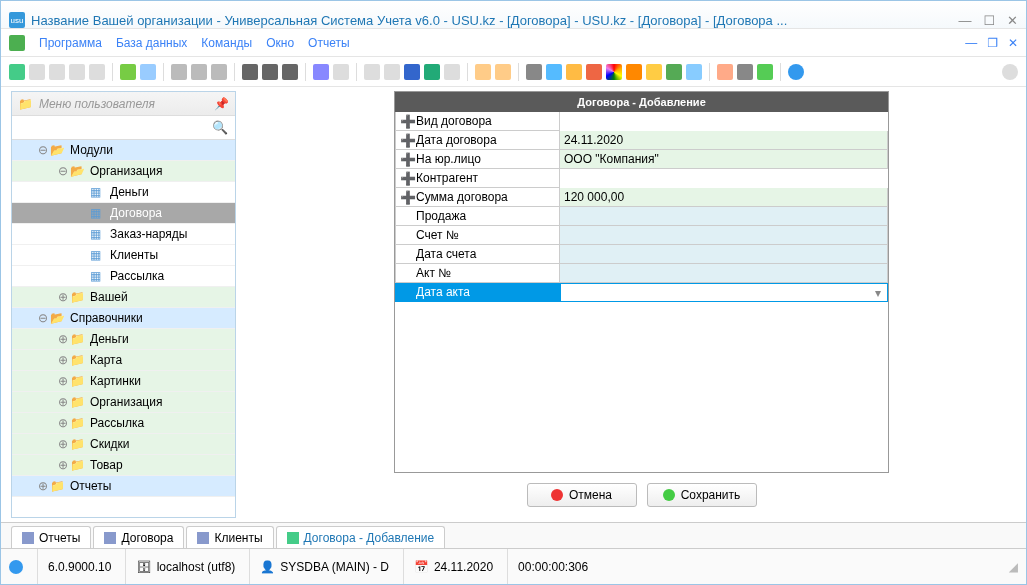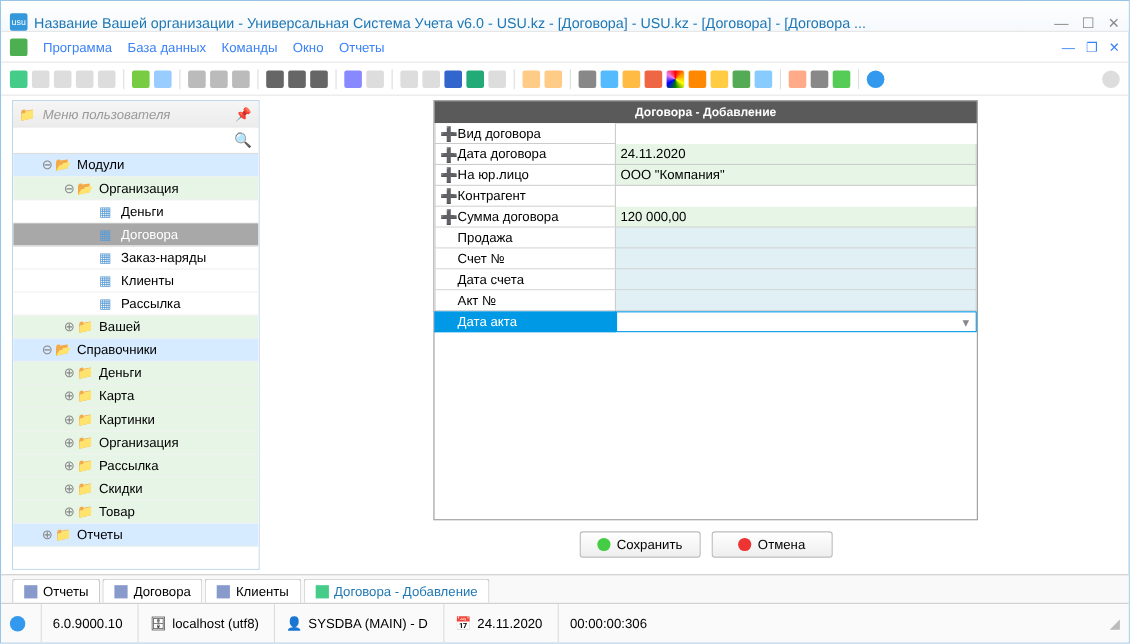--- a/index.html
+++ b/index.html
@@ -277,26 +277,26 @@
             </div>
             <div class="form-row active">
               <div class="lbl active-lbl">Дата акта</div>
               <div class="val"></div>
             </div>
           </div>
         <div class="form-spacer"></div>
       </div>
       <div class="btn-row">
         <div class="btn">
+          <span class="bic" style="background:#e33"></span>
+          <span>Отмена</span>
+        </div>
+        <div class="btn">
           <span class="bic" style="background:#4c4"></span>
           <span>Сохранить</span>
-        </div>
-        <div class="btn">
-          <span class="bic" style="background:#e33"></span>
-          <span>Отмена</span>
         </div>
       </div>
     </div>
   </div>
 
   <div class="tabs" id="tabs">
       <div class="tab">
         <span class="tic" style="background:#89c"></span>
         <span>Отчеты</span>
       </div>

